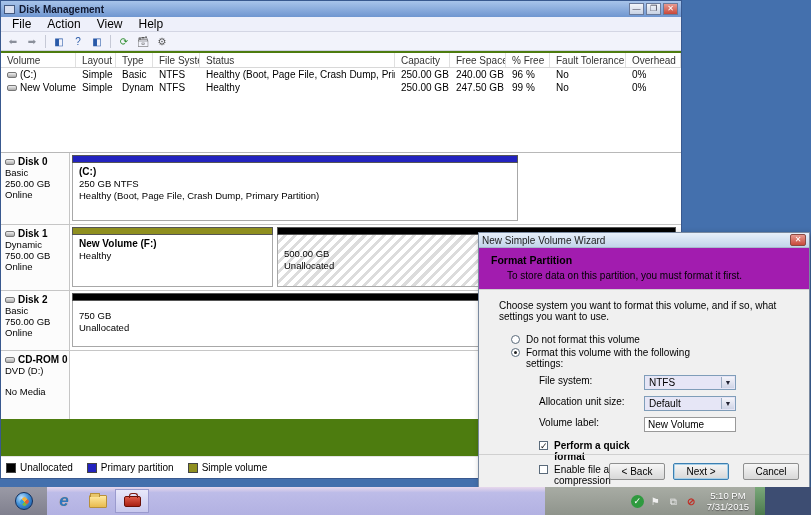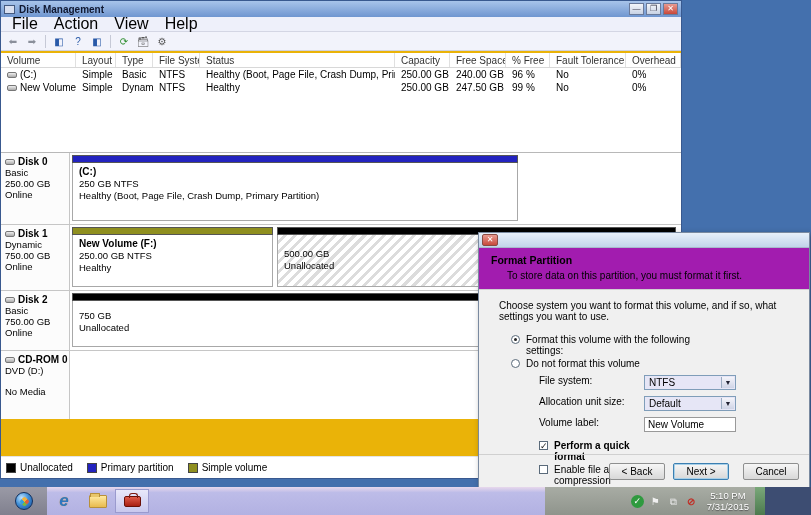--- a/index.html
+++ b/index.html
@@ -1,27 +1,27 @@
 <!DOCTYPE html>
 <html><head>
 <meta charset="utf-8">
 <style>
   * { margin:0; padding:0; box-sizing:border-box; }
   html,body { width:811px; height:515px; overflow:hidden; }
   body { font-family:"Liberation Sans", sans-serif; background:#4470ad; position:relative; font-size:10px; color:#000; }
 
   
-  .dm-window { position:absolute; left:0; top:0; width:682px; height:479px; background:#eab308; border:1px solid #39598f; }
+  .dm-window { position:absolute; left:0; top:0; width:682px; height:479px; background:#4d7c0f; border:1px solid #39598f; }
   .dm-titlebar { height:16px; background:linear-gradient(#a8c4ea,#6f96d0); display:flex; align-items:center; padding:0 3px; }
   .dm-title-icon { width:11px; height:9px; background:#d8dff0; border:1px solid #44597f; margin-right:4px; }
   .dm-title { font-size:10px; font-weight:bold; color:#101830; flex:1; }
   .winbtn { width:15px; height:12px; margin-left:2px; border:1px solid #6a7a9a; background:linear-gradient(#f4f6fa,#c8d2e4); font-size:8px; line-height:10px; text-align:center; color:#334; }
   .winbtn.close { background:linear-gradient(#e89a90,#c8483a); color:#fff; }
   .dm-menubar { height:15px; background:#eef0fa; border-bottom:1px solid #d4d6e4; display:flex; align-items:center; padding-left:4px; gap:2px; }
-  .menu-item { font-size:16px; padding:1px 7px; }
+  .menu-item { font-size:12px; padding:1px 7px; }
   .dm-toolbar { height:19px; background:#f2f3fb; border-bottom:1px solid #cfd2e0; display:flex; align-items:center; padding-left:4px; gap:3px; }
   .tbtn { width:16px; height:15px; text-align:center; line-height:15px; font-size:10px; color:#8a8f9a; }
   .tbtn.color { color:#2a5aa8; }
   .tbtn.green { color:#2f8f2f; }
   .tbtn.dark { color:#555; }
   .tsep { width:1px; height:13px; background:#c6c9d6; margin:0 2px; }
 
   
   .vol-table { height:100px; background:#fff; border-bottom:1px solid #b8b8b8; }
   .vrow { display:flex; height:13px; align-items:center; }
@@ -200,21 +200,20 @@
         <div class="disk-name"><span class="drive-ico"></span><span>Disk 1</span></div>
         <div class="disk-meta">Dynamic</div>
         <div class="disk-meta">750.00 GB</div>
         <div class="disk-meta">Online</div>
       </div>
       <div class="disk-parts">
         <div class="part" style="left:2px;width:201px;">
           <div class="part-bar bar-simple"></div>
           <div class="part-body">
             <div class="part-title">New Volume (F:)</div>
-            <div>250.00 GB NTFS</div>
             <div>Healthy</div>
           </div>
         </div>
         <div class="part" style="left:207px;width:399px;">
           <div class="part-bar bar-unalloc"></div>
           <div class="part-body hatched">
             <div class="gap"></div>
             <div>500.00 GB</div>
             <div>Unallocated</div>
           </div>
@@ -263,36 +262,37 @@
     </span>
     <span class="leg-item">
       <span class="sw sw-simple"></span>
       <span>Simple volume</span>
     </span>
   </div>
 </div>
 
 <div class="wizard">
   <div class="wz-titlebar">
+    <span class="wz-title">New Simple Volume Wizard</span>
     <span class="wz-close">✕</span>
   </div>
   <div class="wz-header">
     <div class="wz-head-title">Format Partition</div>
     <div class="wz-head-sub">To store data on this partition, you must format it first.</div>
   </div>
   <div class="wz-body">
     <div class="wz-intro">Choose system you want to format this volume, and if so, what settings you want to use.</div>
 
     <div class="radio-row">
+      <span class="radio"></span>
+      <span class="radio-label">Do not format this volume</span>
+    </div>
+    <div class="radio-row">
       <span class="radio on"></span>
       <span class="radio-label">Format this volume with the following settings:</span>
-    </div>
-    <div class="radio-row">
-      <span class="radio"></span>
-      <span class="radio-label">Do not format this volume</span>
     </div>
 
     <div class="field-row">
       <span class="field-label">File system:</span>
       <span class="combo">
         <span>NTFS</span>
         <span class="combo-arrow">▼</span>
       </span>
     </div>
     <div class="field-row">

